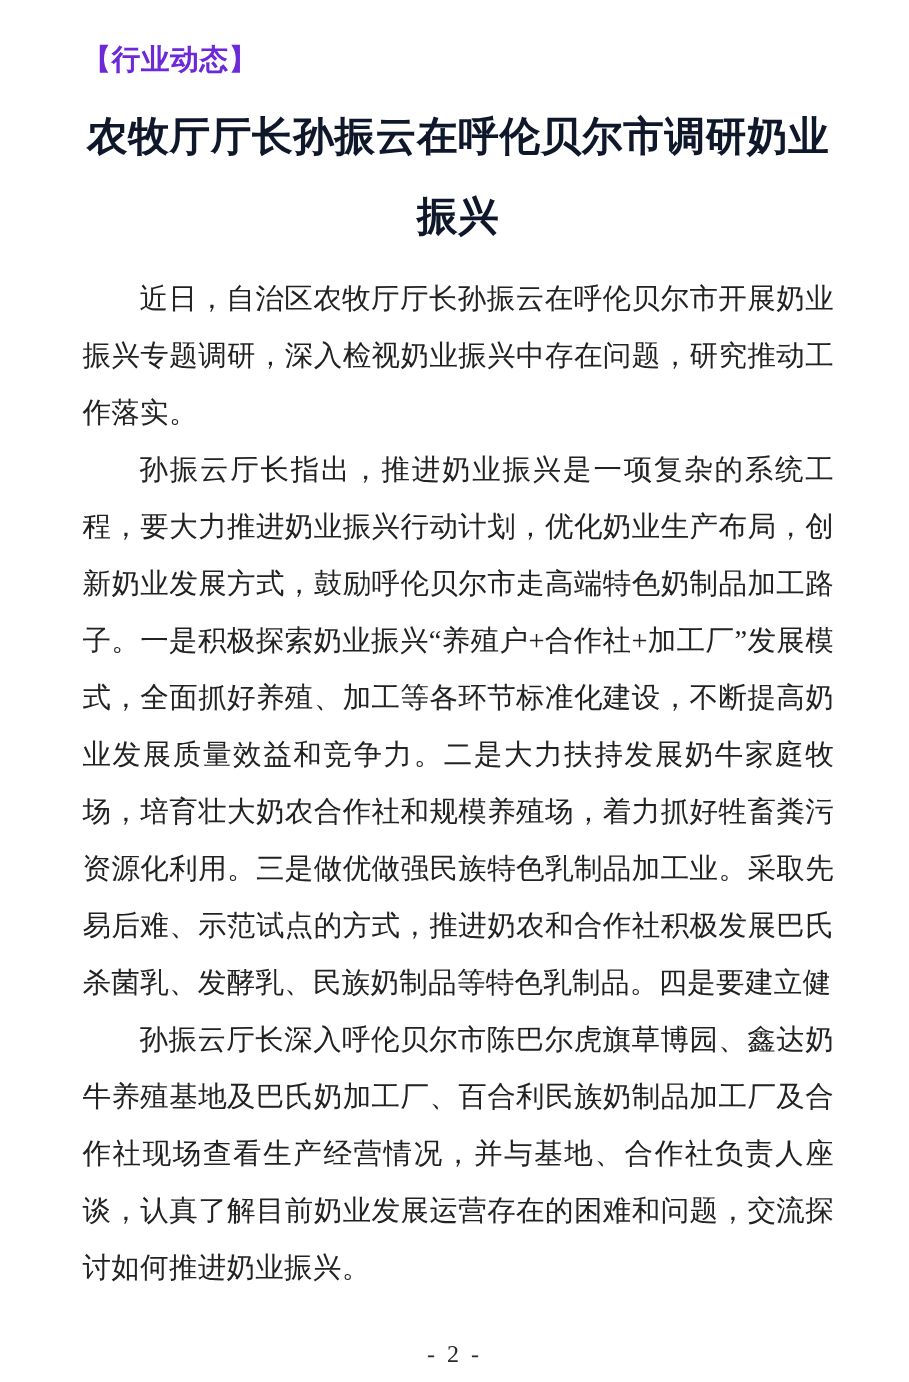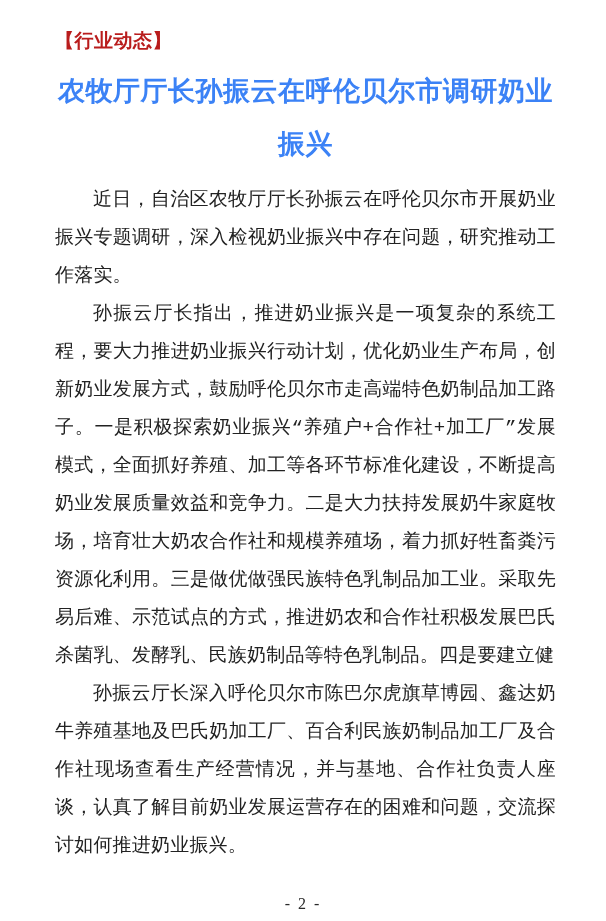--- a/index.html
+++ b/index.html
@@ -20,39 +20,38 @@
     inset: 0;
     box-sizing: border-box;
     padding: 28px 50px 0 55px;
   }
   .section-tag {
     font-family: "Liberation Sans", "DejaVu Sans", sans-serif;
     font-weight: 700;
     font-size: 19px;
     line-height: 26px;
     letter-spacing: 0.5px;
-    color: #b91c1c;
+    color: #6d28d9;
   }
   .doc-title {
     font-family: "Liberation Serif", "DejaVu Serif", serif;
     font-weight: 700;
     font-size: 27px;
     line-height: 53px;
     text-align: center;
     letter-spacing: 0.5px;
-    color: #3b82f6;
+    color: #0f172a;
     margin: 11px auto 10px auto;
     max-width: 501px;
   }
   .doc-body {
     font-size: 19px;
     line-height: 38px;
     letter-spacing: 0.2px;
     color: #222222;
-    font-family: Liberation Mono, monospace;
   }
   .doc-body p {
     margin: 0;
     text-align: justify;
     text-justify: inter-ideograph;
     text-indent: 2em;
   }
   .page-footer {
     position: absolute;
     left: 0;

